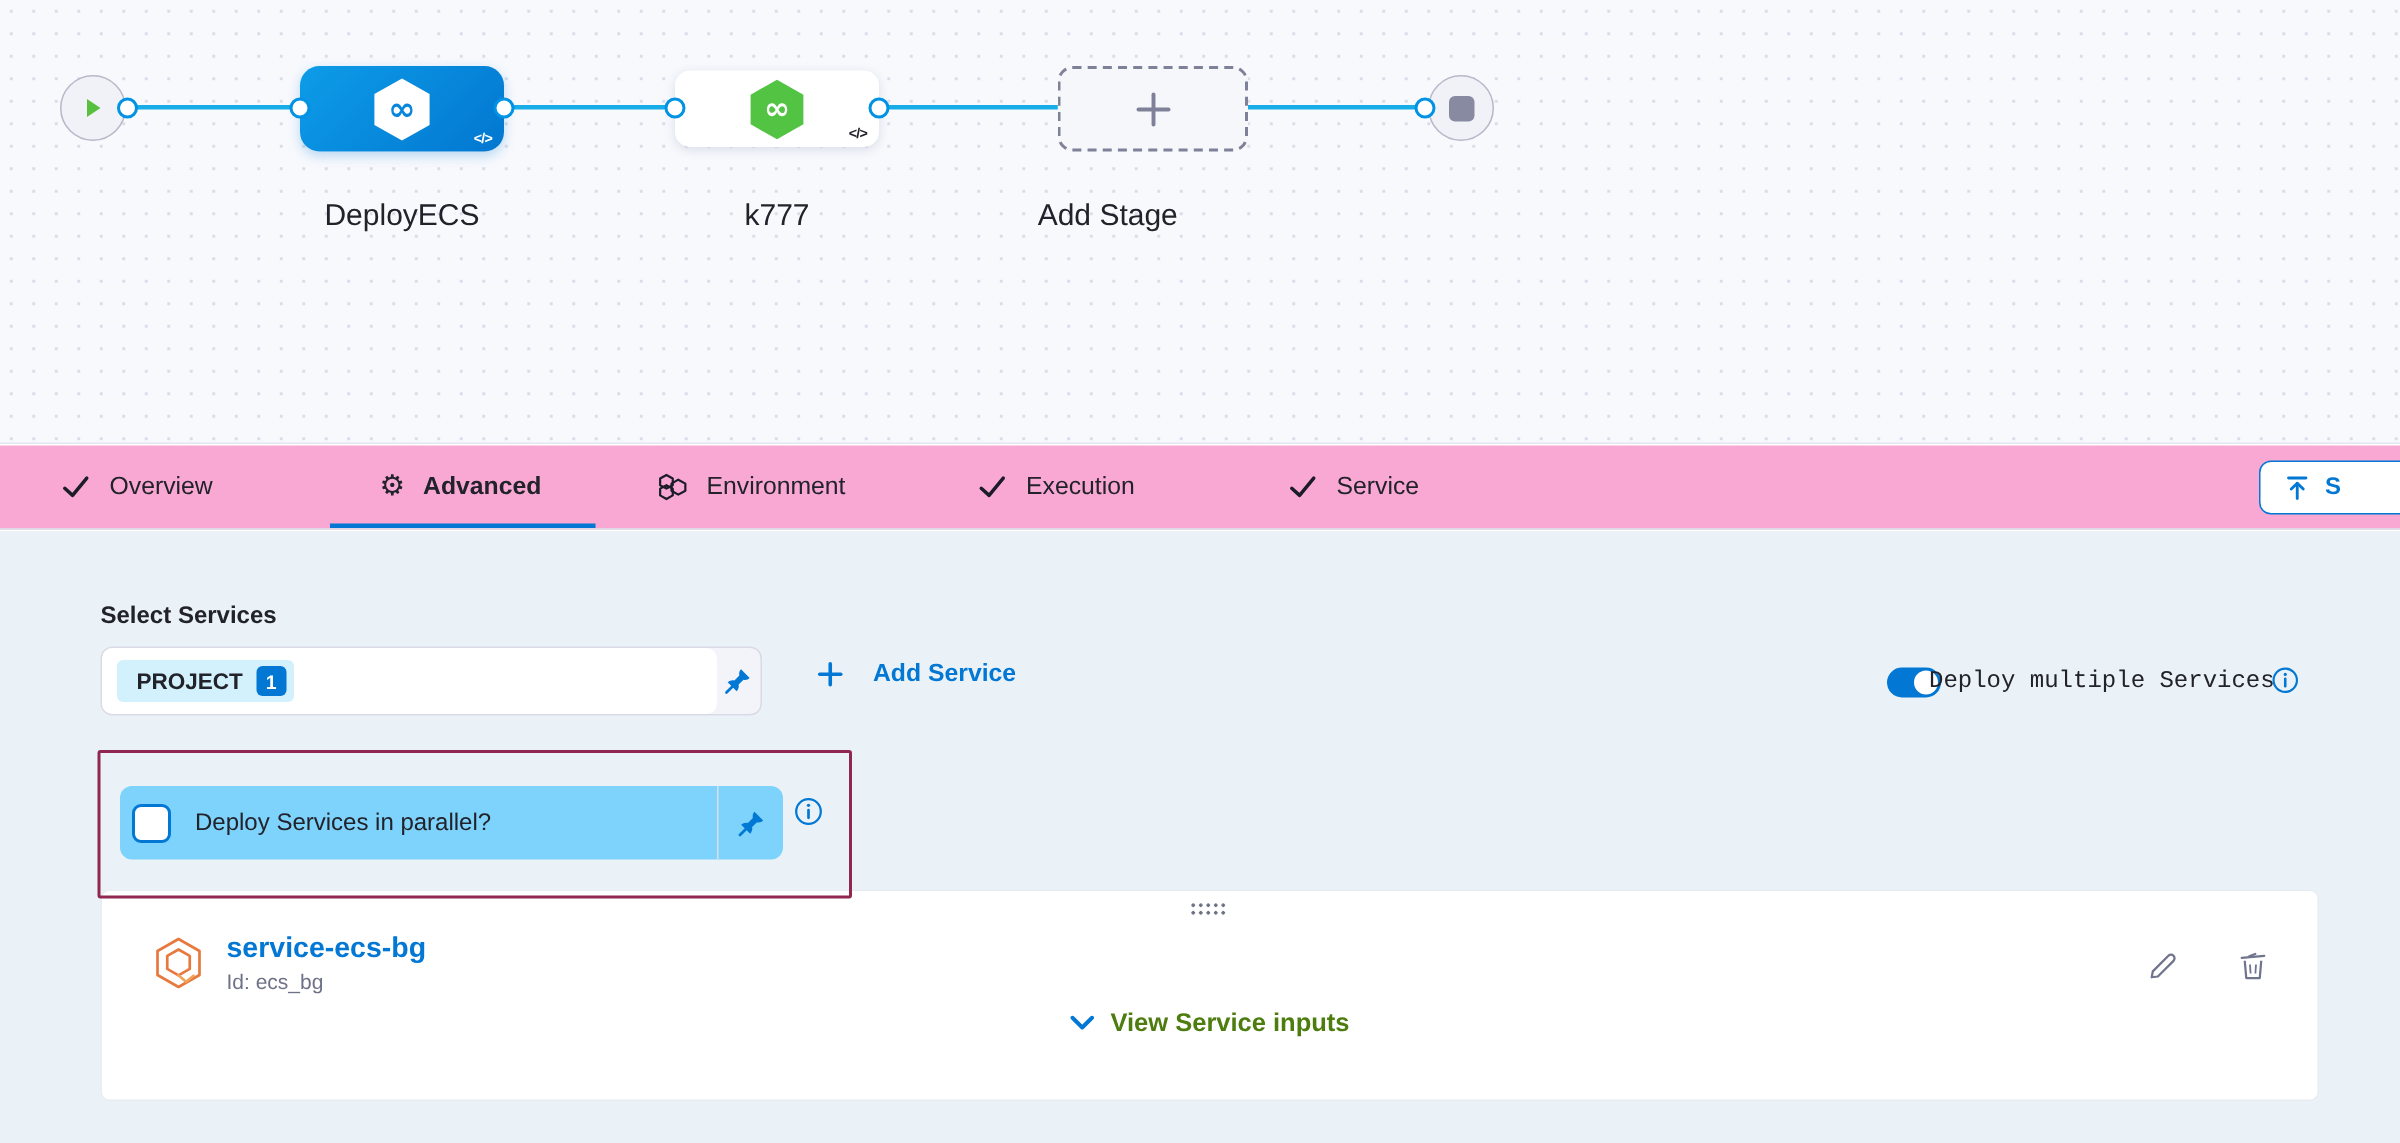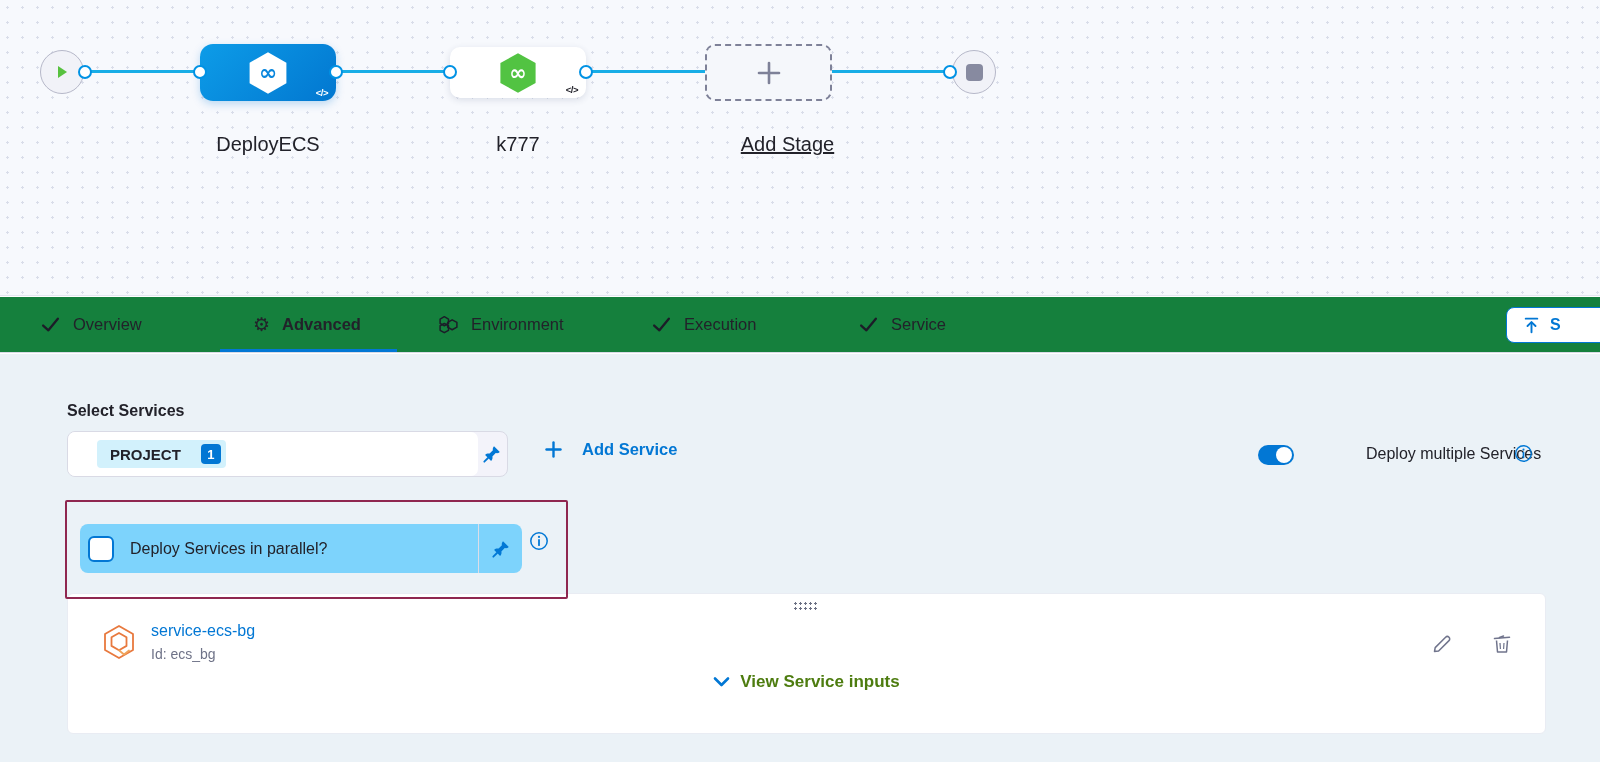--- a/index.html
+++ b/index.html
@@ -38,21 +38,21 @@
     left:705px; top:44px; width:127px; height:57px; border-radius:10px;
     border:2.5px dashed #7e8198; background:#f5f7fb; cursor:pointer;
   }
   .code-badge { position:absolute; right:8px; bottom:3px; font-size:9.5px; font-weight:700; letter-spacing:-0.5px; }
   .code-badge.light { color:#fff; }
   .code-badge.dark  { color:#22222a; }
   .stage-label { position:absolute; top:133px; font-size:20px; color:#22222a; text-align:center; z-index:2; }
   .stop-square { width:17px; height:17px; border-radius:4px; background:#878aa0; }
 
   
-  .tabbar { position:absolute; left:0; top:297px; width:1600px; height:56px; background:#15803d; border-bottom:1px solid #d8dbe7; }
+  .tabbar { position:absolute; left:0; top:297px; width:1600px; height:56px; background:#f9a8d4; border-bottom:1px solid #d8dbe7; }
   .tab { position:absolute; top:0; bottom:0; display:flex; align-items:center; gap:12px; font-size:16.5px; color:#22222a; cursor:pointer; }
   .tab-underline { position:absolute; left:220px; bottom:0; width:177px; height:3px; background:#0277d4; }
   .gear-glyph { font-family:"DejaVu Sans", sans-serif; font-size:19px; line-height:1; color:#22222a; }
   .save-btn {
     position:absolute; left:1506px; top:10px; height:36px; width:120px;
     border:1.5px solid #0277d4; border-radius:8px; background:#fff;
     display:flex; align-items:center; gap:9px; padding-left:15px;
     color:#0277d4; font-size:16px; font-weight:700; cursor:pointer;
   }
 
@@ -62,34 +62,34 @@
 
   .service-input {
     position:absolute; left:67px; top:77px; width:441px; height:46px;
     background:#f3f3fa; border:1px solid #d9dae5; border-radius:8px;
   }
   .service-input .field {
     position:absolute; left:0; top:0; bottom:0; width:410px; background:#fff; border-radius:7px;
     display:flex; align-items:center; padding-left:10px;
   }
   .chip {
-    display:inline-flex; align-items:center; gap:20px; background:#d2f1fc; border-radius:4px;
-    padding:4px 5px 4px 13px; font-size:15px; font-weight:700; color:#22222a; cursor:pointer;margin-left:19px;
+    display:inline-flex; align-items:center; gap:9px; background:#d2f1fc; border-radius:4px;
+    padding:4px 5px 4px 13px; font-size:15px; font-weight:700; color:#22222a; cursor:pointer;
   }
   .chip-count {
     width:20px; height:20px; border-radius:4px; background:#0277d4; color:#fff;
     font-size:13px; font-weight:700; display:flex; align-items:center; justify-content:center;
   }
   .pin-slot { position:absolute; right:0; top:0; bottom:0; width:31px; display:flex; align-items:center; justify-content:center; cursor:pointer; }
 
   .add-service { position:absolute; left:545px; top:86px; display:flex; align-items:center; gap:20px; color:#0277d4; font-size:16.5px; font-weight:700; cursor:pointer; }
 
   .toggle { position:absolute; left:1258px; top:91px; width:36px; height:20px; border-radius:10px; background:#0277d4; cursor:pointer; }
   .toggle .knob { position:absolute; right:2px; top:2px; width:16px; height:16px; border-radius:50%; background:#fff; }
-  .toggle-label { position:absolute; left:1366px; top:91px; font-size:16px; color:#22222a; }
+  .toggle-label { position:absolute; left:1286px; top:91px; font-size:16px; color:#22222a;font-family:Liberation Mono, monospace; }
   .info-toggle { position:absolute; left:1514px; top:90px; }
 
   .highlight-box {
     position:absolute; left:65px; top:146px; width:503px; height:99px;
     border:2px solid #8f2750; border-radius:2px; z-index:6; pointer-events:none;
   }
   .parallel-row {
     position:absolute; left:80px; top:170px; width:442px; height:49px;
     background:#7dd3fc; border-radius:8px; display:flex; align-items:center; padding-left:8px;
   }
@@ -101,21 +101,21 @@
   .card {
     position:absolute; left:67px; top:239px; width:1479px; height:141px;
     background:#fff; border:1px solid #e9ecf3; border-radius:6px;
   }
   .drag-dots {
     position:absolute; left:50%; top:7px; margin-left:-14px; width:25px; height:10px; cursor:grab;
     background-image:radial-gradient(circle, #6b7083 1.2px, transparent 1.3px);
     background-size:5px 5px;
   }
   .svc-icon { position:absolute; left:33px; top:30px; }
-  .svc-name { position:absolute; left:83px; top:28px; font-size:16px; font-weight:400; color:#0277d4; cursor:pointer; }
+  .svc-name { position:absolute; left:83px; top:28px; font-size:19px; font-weight:700; color:#0277d4; cursor:pointer; }
   .svc-id { position:absolute; left:83px; top:52px; font-size:14px; color:#6e7287; }
   .icon-btn { position:absolute; top:36px; width:28px; height:28px; display:flex; align-items:center; justify-content:center; cursor:pointer; }
   .edit-btn { left:1360px; }
   .delete-btn { left:1420px; }
   .view-inputs { position:absolute; left:0; right:0; top:78px; display:flex; align-items:center; justify-content:center; gap:10px; color:#4d7c0f; font-size:17px; font-weight:700; cursor:pointer; }
 </style>
 </head>
 <body>
 
 <div id="app">
@@ -158,21 +158,21 @@
 
     <div class="endpoint" style="left:78px;"></div>
     <div class="endpoint" style="left:193px;"></div>
     <div class="endpoint" style="left:329px;"></div>
     <div class="endpoint" style="left:443px;"></div>
     <div class="endpoint" style="left:579px;"></div>
     <div class="endpoint" style="left:943px;"></div>
 
     <div class="stage-label" style="left:200px;width:136px;">DeployECS</div>
     <div class="stage-label" style="left:450px;width:136px;">k777</div>
-    <div class="stage-label" style="left:724px;width:127px;text-decoration:underline;">Add Stage</div>
+    <div class="stage-label" style="left:675px;width:127px;">Add Stage</div>
   </div>
 
   <div class="tabbar">
     <div class="tab" style="left:40px;">
       <svg width="21" height="21" viewBox="0 0 20 20">
         <polyline points="3,11 8,15.5 17,4.5" fill="none" stroke="#1c1c28" stroke-width="2.2" stroke-linecap="round" stroke-linejoin="round"></polyline>
       </svg>
       <span>Overview</span>
     </div>
     <div class="tab" style="left:253px;font-weight:700;">

